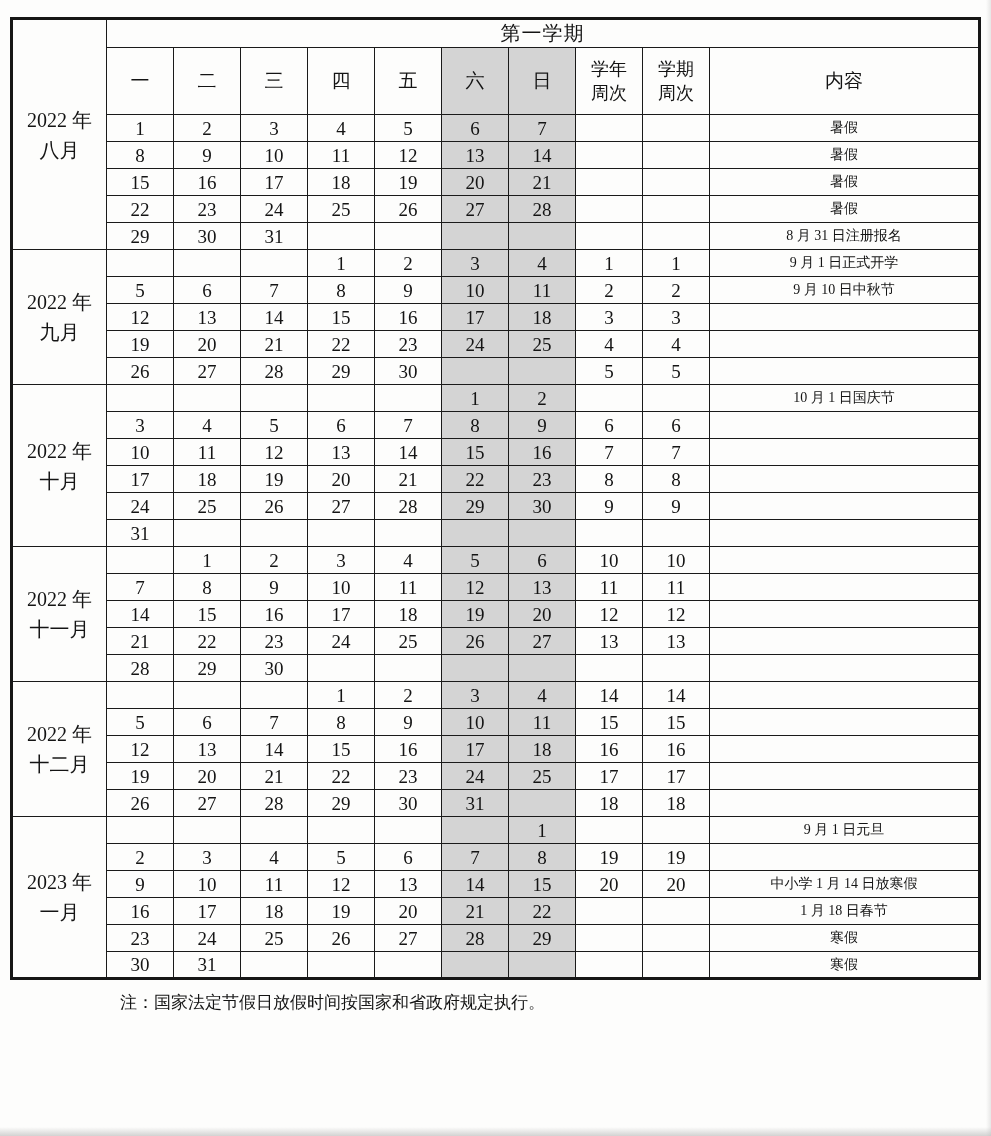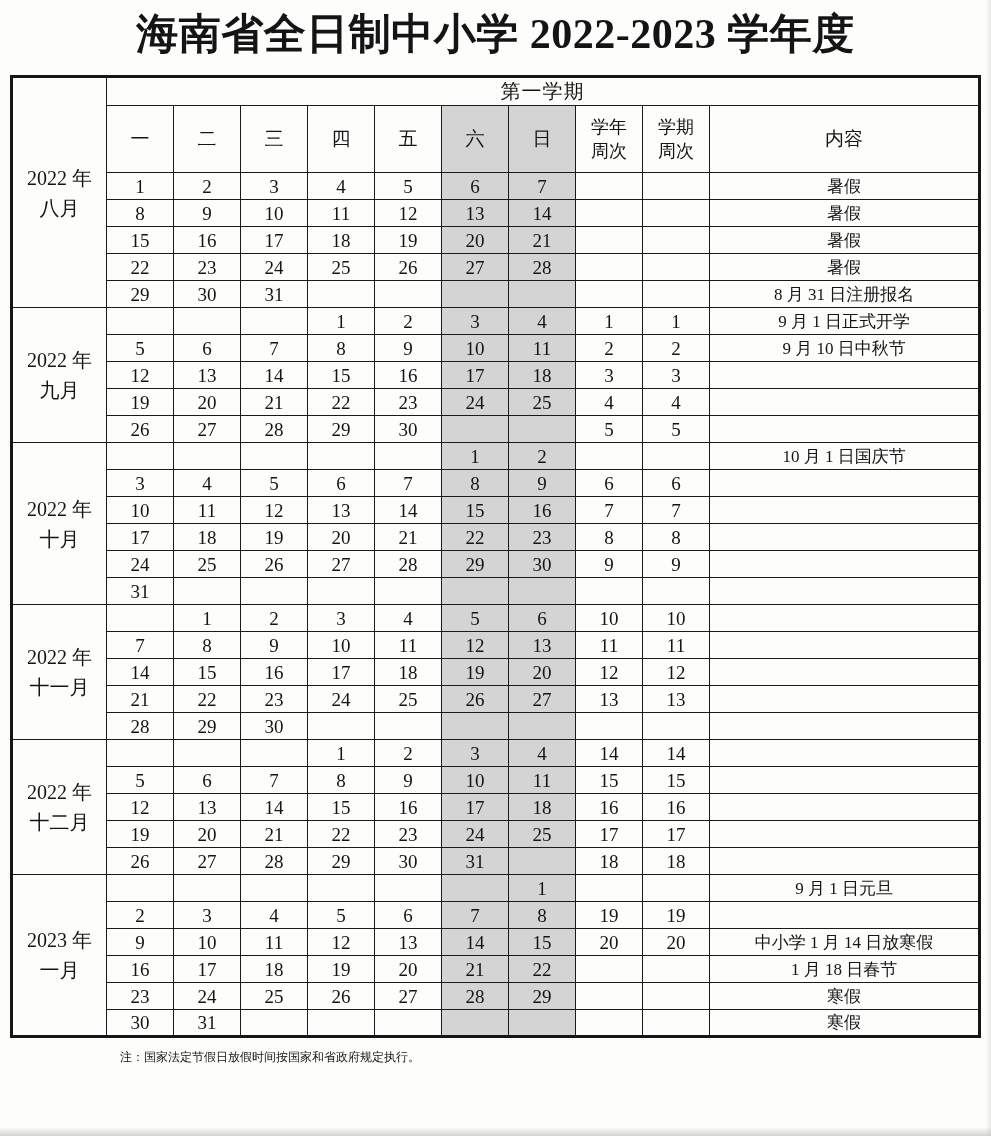--- a/index.html
+++ b/index.html
@@ -67,48 +67,47 @@
   td.month {
     font-size: 20px;
     font-weight: bold;
     line-height: 1.5;
   }
   td.day, td.num {
     font-size: 19px;
     line-height: 1;
   }
   td.content {
-    font-size: 17px;
+    font-size: 14px;
     line-height: 1;
   }
   .wk { background: var(--wk, #d4d4d4); }
   .footnote {
     margin: 11px 0 0 120px;
-    font-size: 12px;
+    font-size: 17px;
   }
   .scan-edge-bottom {
     position: absolute;
     left: 0; right: 0; bottom: 0;
     height: 9px;
     background: linear-gradient(180deg, rgba(200,200,200,0) 0%, rgba(175,175,175,0.55) 100%);
     pointer-events: none;
   }
   .scan-edge-right {
     position: absolute;
     top: 0; bottom: 0; right: 0;
     width: 5px;
     background: linear-gradient(90deg, rgba(190,190,190,0) 0%, rgba(190,190,190,0.35) 100%);
     pointer-events: none;
   }
 </style>
 </head>
 <body>
 
 <div class="page">
-  <div class="title-line1">海南省全日制中小学 2022-2023 学年度</div>
 
   <table class="calendar">
     <colgroup>
       <col style="width:95px">
       <col style="width:67px">
         <col style="width:67px">
         <col style="width:67px">
       <col style="width:67px">
         <col style="width:67px">
         <col style="width:67px">

